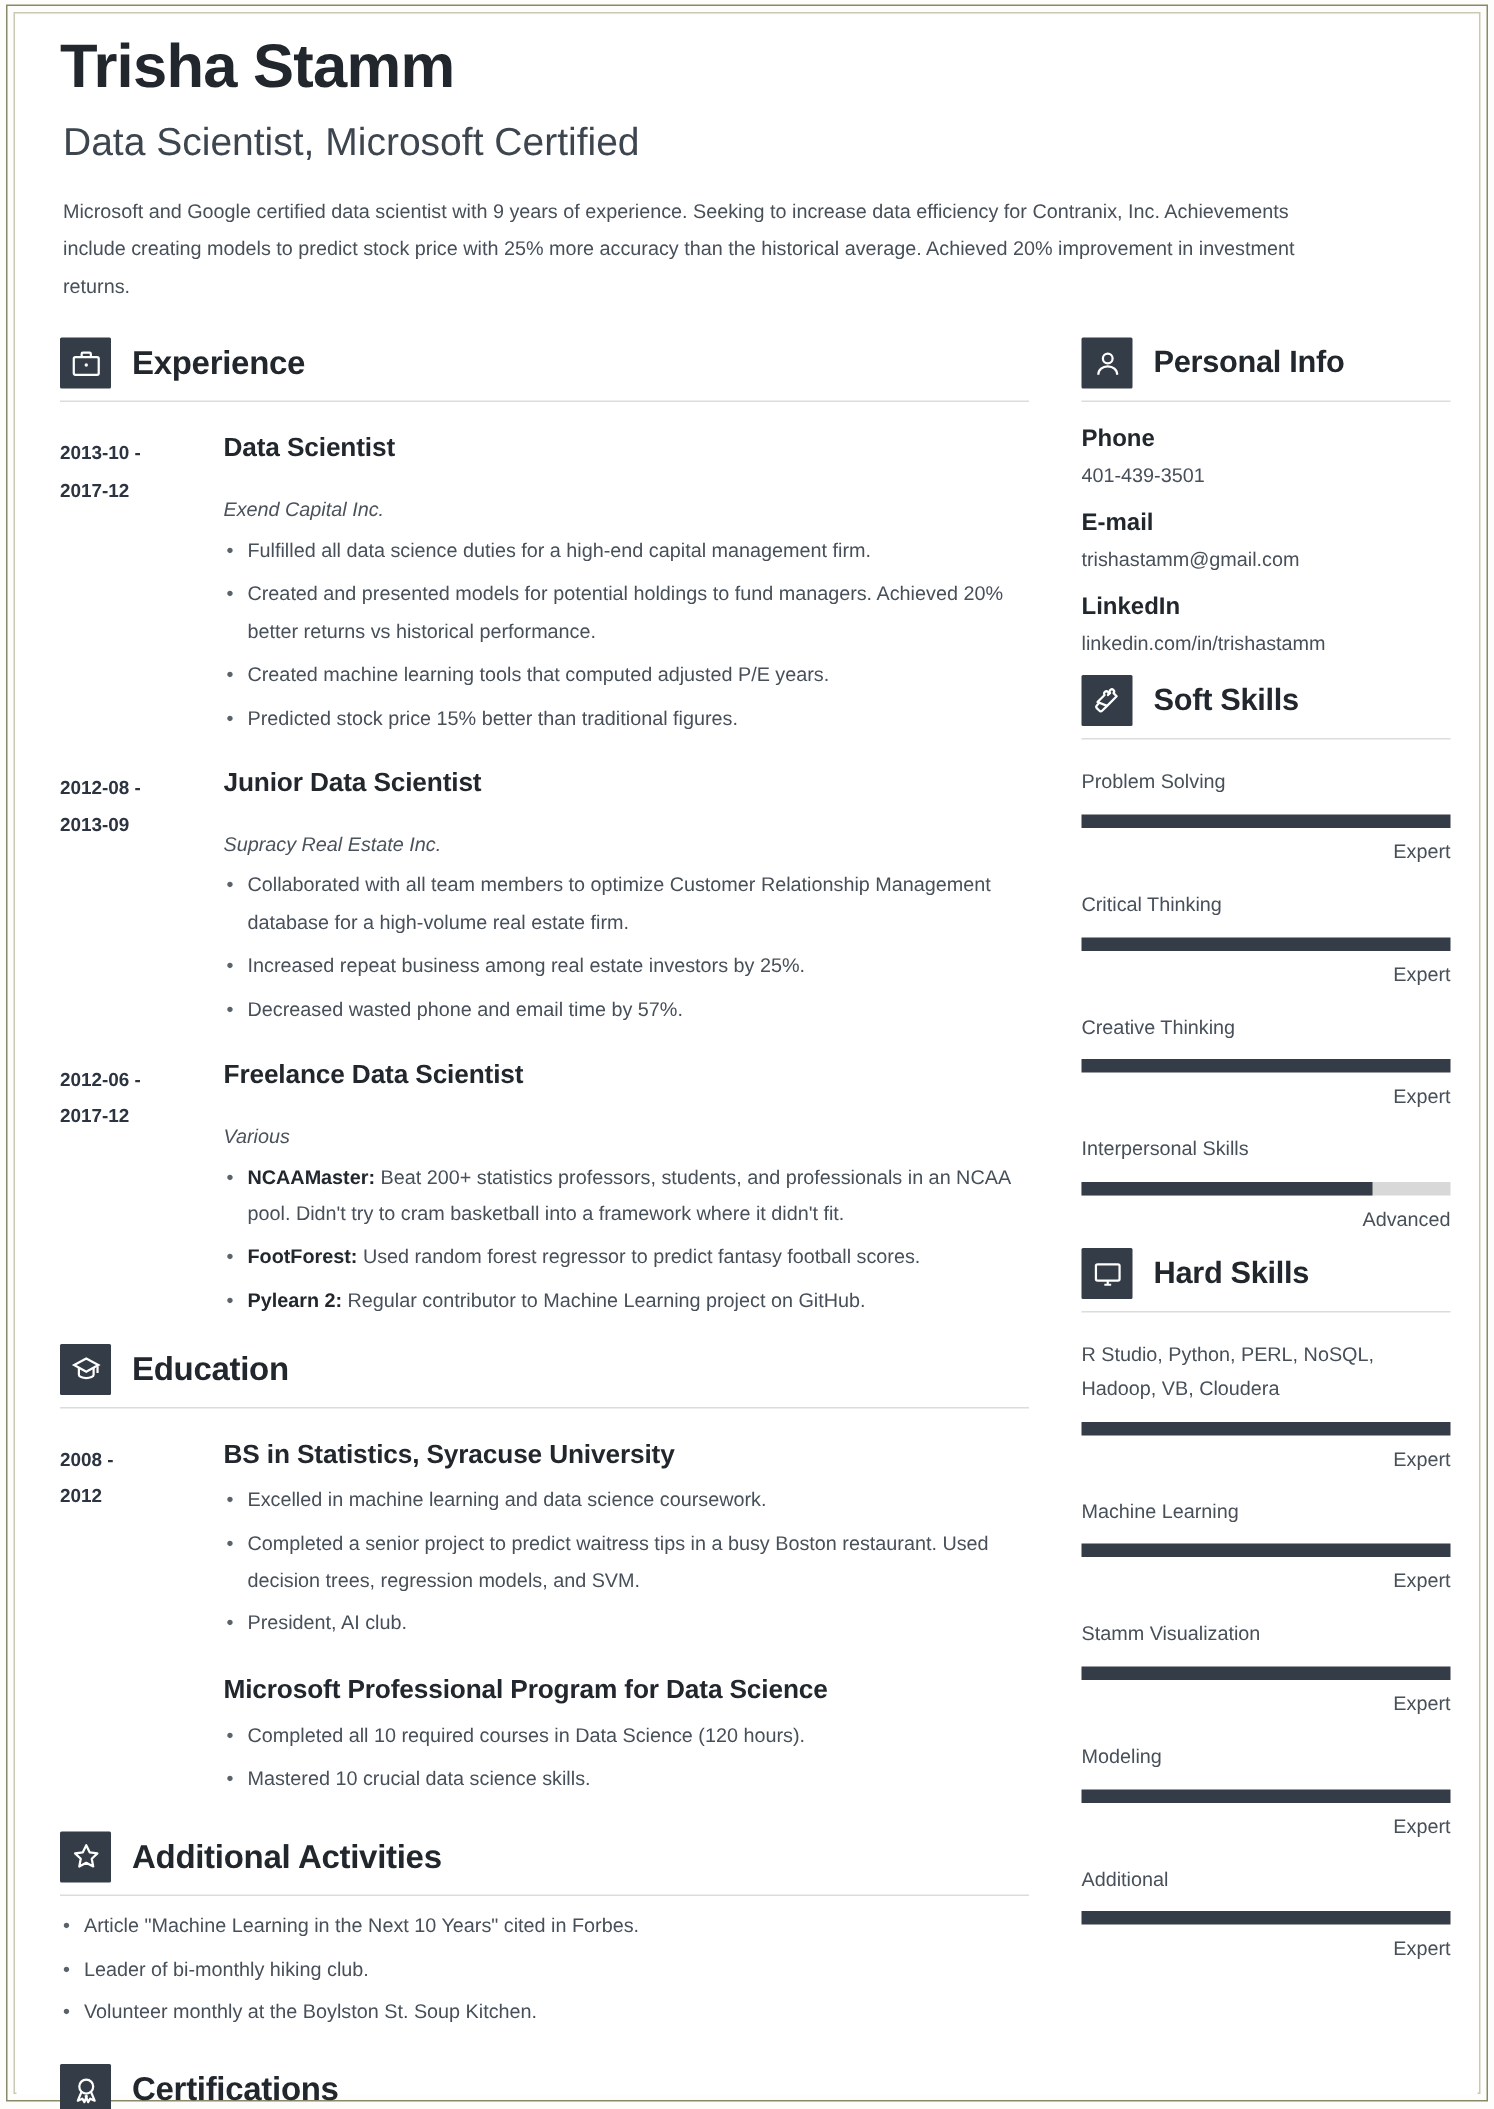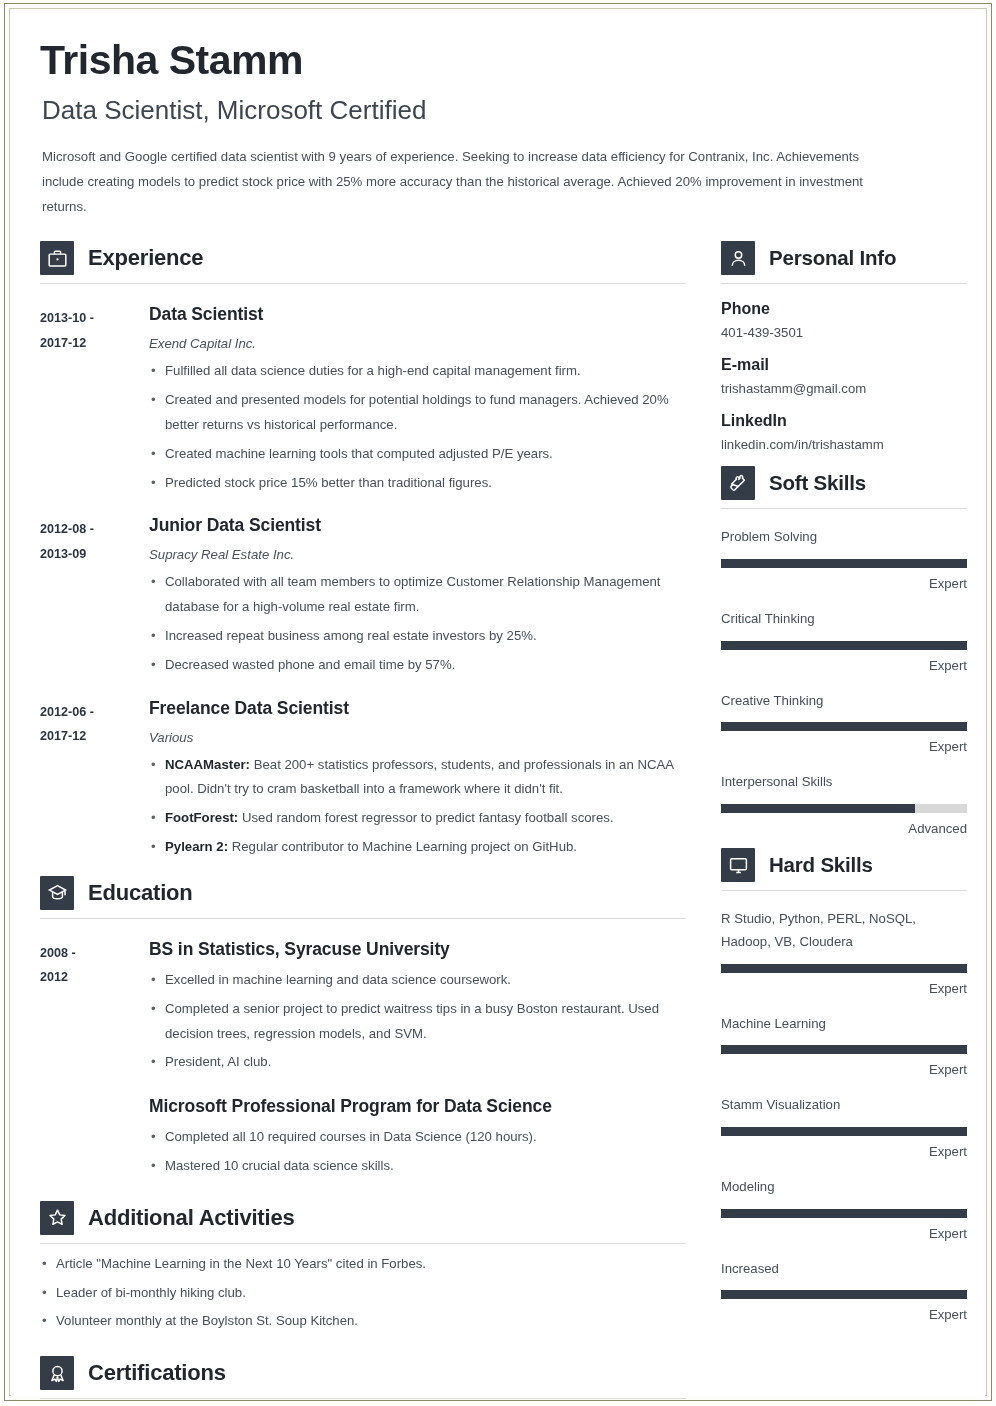--- a/index.html
+++ b/index.html
@@ -36,21 +36,21 @@
     left: 11px; top: 10px;
     width: 974px;
     height: 1386px;
     background: #ffffff;
     box-sizing: border-box;
     padding: 0;
   }
 
   
   .hdr {
-    padding: 28px 60px 0 29px;
+    padding: 12px 60px 0 29px;
   }
   .name {
     font-size: 41px;
     font-weight: bold;
     letter-spacing: -0.5px;
     color: #22272e;
     line-height: 1.12;
     margin: 0;
   }
   .subtitle {
@@ -126,21 +126,21 @@
     font-size: 17.5px;
     font-weight: bold;
     color: #22272e;
     margin: 0;
     letter-spacing: -0.1px;
   }
   .entry-org {
     font-size: 13.2px;
     font-style: italic;
     color: #4a525c;
-    margin-top: 11px;
+    margin-top: 23px;
   }
   ul.bullets {
     list-style: none;
     margin: 8px 0 0 0;
     padding: 0;
   }
   ul.bullets li {
     position: relative;
     padding-left: 16px;
     font-size: 13.2px;
@@ -452,21 +452,21 @@
             <div class="skill-level">Expert</div>
           </div>
           <div class="skill">
             <div class="skill-name">Modeling</div>
             <div class="skill-track">
                 <div class="skill-fill" style="width: 100%;"></div>
               </div>
             <div class="skill-level">Expert</div>
           </div>
           <div class="skill">
-            <div class="skill-name">Increased</div>
+            <div class="skill-name">Additional</div>
             <div class="skill-track">
                 <div class="skill-fill" style="width: 100%;"></div>
               </div>
             <div class="skill-level">Expert</div>
           </div>
         </div>
 
       </div>
     </div>
   </div>

